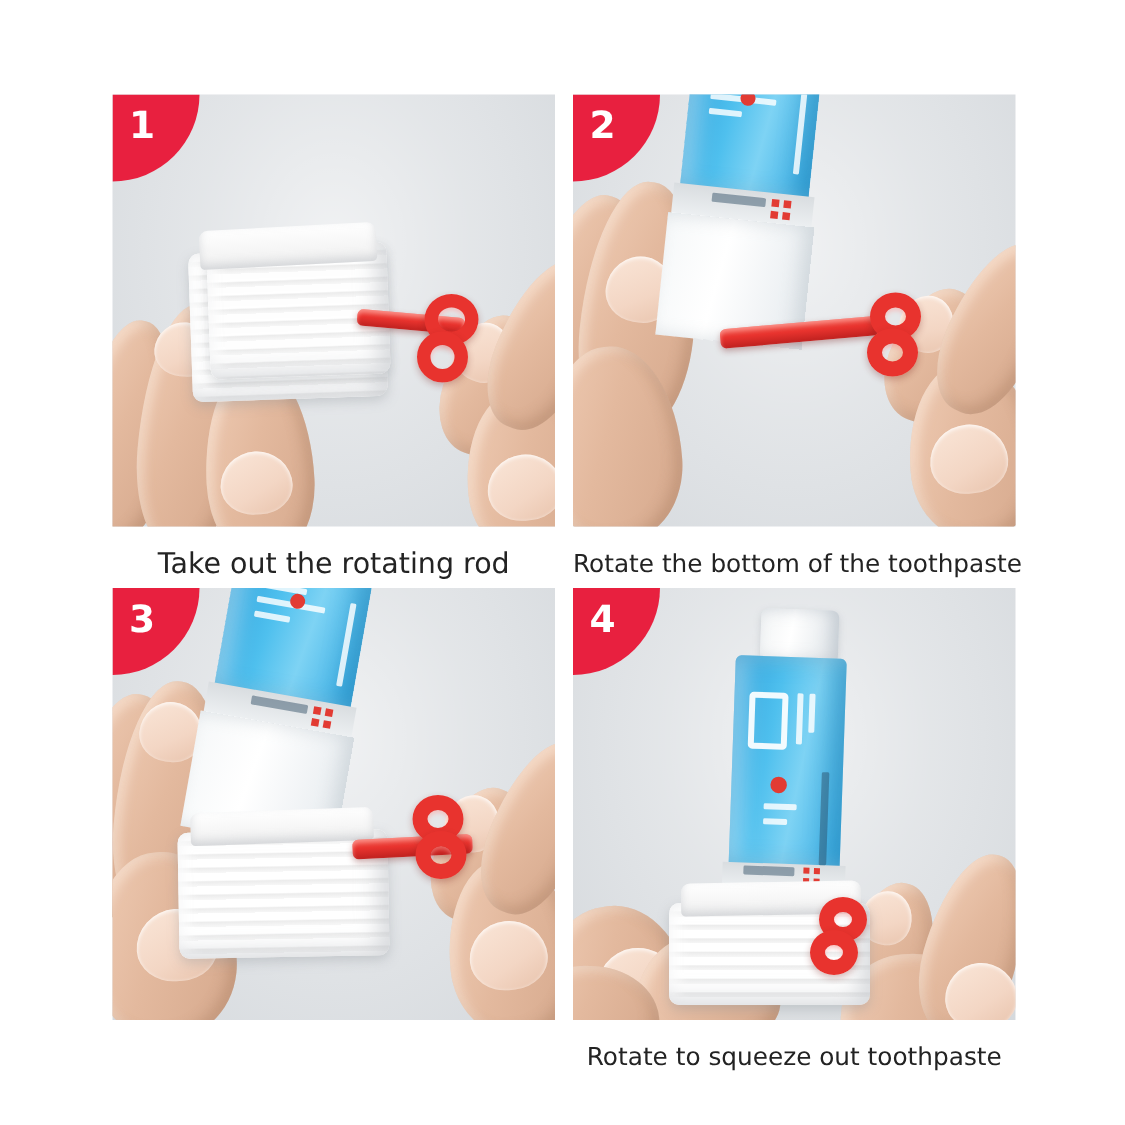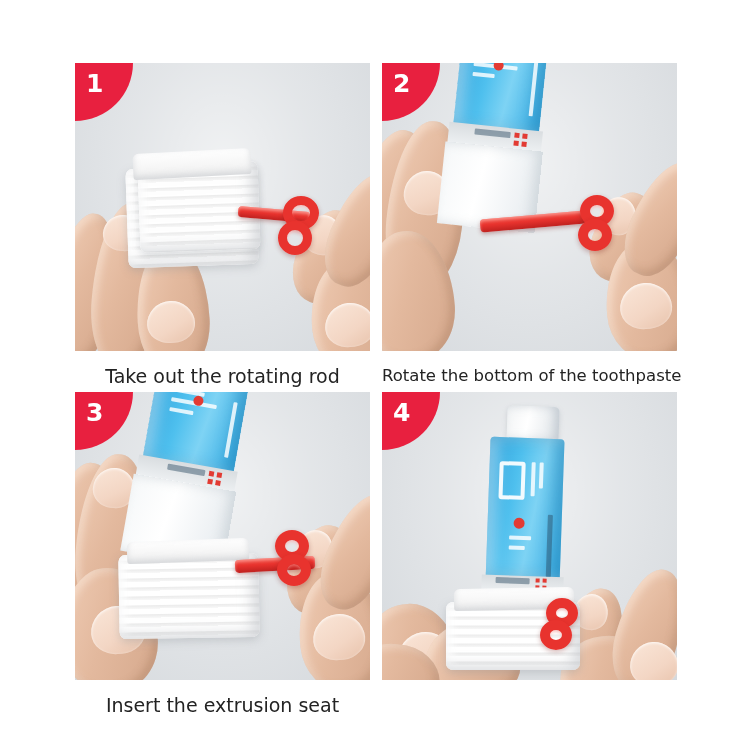--- a/index.html
+++ b/index.html
@@ -323,21 +323,20 @@
           <div class="nail" style="left:222px; top:138px; width:36px; height:38px;  transform:rotate(18deg);"></div>
           <div class="finger" style="left:224px; top:180px; width:84px; height:118px; transform:rotate(-6deg);"></div>
           <div class="nail" style="left:238px; top:222px; width:52px; height:46px;  transform:rotate(-6deg);"></div>
           <div class="finger" style="left:254px; top:100px; width:58px; height:120px; transform:rotate(22deg);"></div>
         </div>
 
         <div class="badge">
           <span class="badge-num">3</span>
         </div>
       </div>
-      <div class="caption">Insert the extrusion seat</div>
     </div>
 
     <div class="step step-4">
       <div class="photo">
 
         <div class="tube" style="left:98px; top:14px; width:92px; height:212px; transform:rotate(2deg);">
           <div class="tube-cap" style="left:24px; top:0px;   width:52px; height:34px;"></div>
           <div class="tube-body" style="left:8px;  top:32px;  width:74px; height:140px; border-radius:4px 4px 0 0;"></div>
           <div class="tube-band" style="left:4px;  top:170px; width:82px; height:18px;"></div>
           <div class="tube-white" style="left:2px;  top:186px; width:86px; height:26px;"></div>
@@ -373,16 +372,17 @@
           <div class="nail" style="left:192px; top:202px; width:34px;  height:36px;  transform:rotate(14deg);"></div>
           <div class="finger" style="left:178px; top:244px; width:92px;  height:70px;  transform:rotate(-4deg);"></div>
           <div class="finger" style="left:236px; top:176px; width:62px;  height:124px; transform:rotate(16deg);"></div>
           <div class="nail" style="left:248px; top:250px; width:48px;  height:44px;  transform:rotate(-4deg);"></div>
         </div>
 
         <div class="badge">
           <span class="badge-num">4</span>
         </div>
       </div>
+      <div class="caption small">Rotate to squeeze out toothpaste</div>
     </div>
 
   </div>
 </div>
 
 </body></html>

